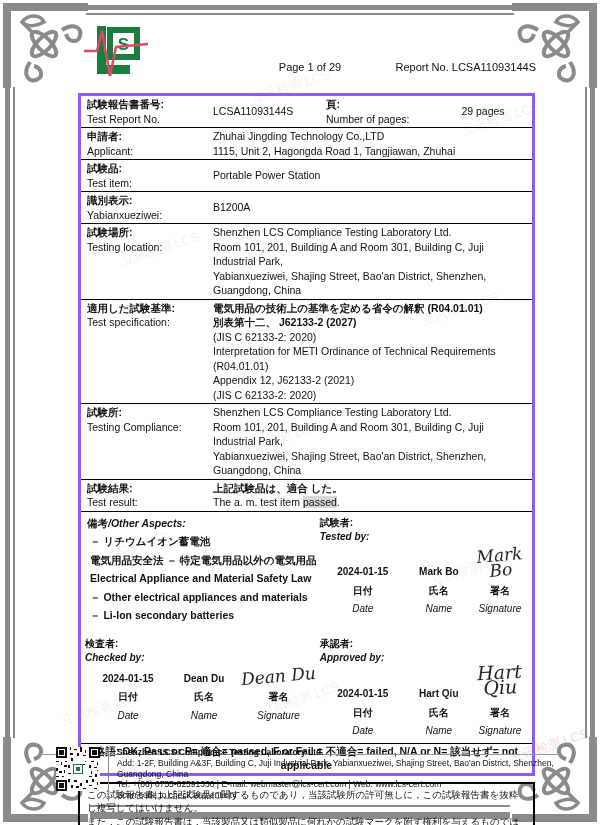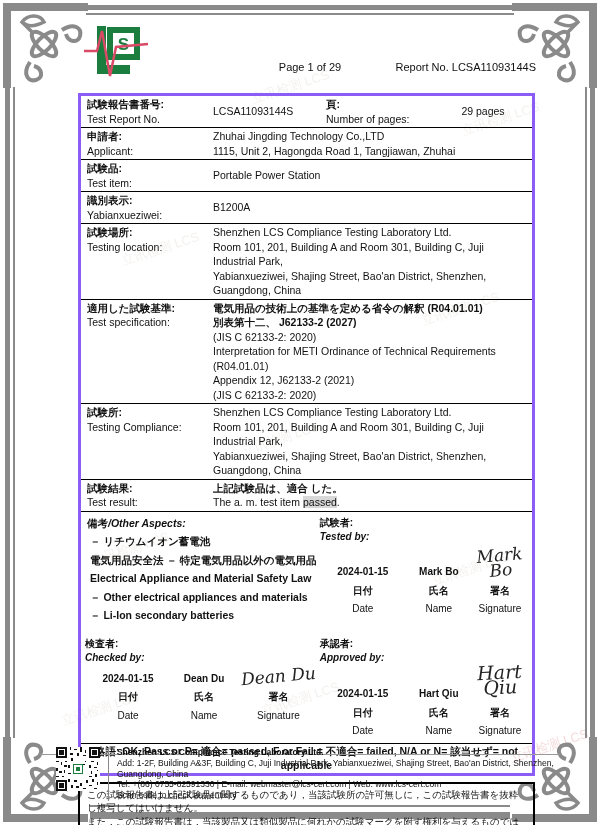--- a/index.html
+++ b/index.html
@@ -52,21 +52,21 @@
   .aspects .ln { font-weight:bold; margin-top:4px; padding-left:3px; }
   .sig-block { font-size:10px; }
   .sig-block .t-jp { font-weight:bold; }
   .sig-block .t-en { font-style:italic; font-weight:600; }
   .sig-cols { display:flex; align-items:flex-end; margin-top:3px; }
   .sc-date { width:86px; text-align:center; flex:0 0 auto; }
   .sc-name { width:66px; text-align:center; flex:0 0 auto; }
   .sc-sig  { flex:1; text-align:center; }
   .sig-cols.vals { font-weight:bold; }
   .sig-cols.ljp { font-weight:bold; margin-top:4px; }
-  .sig-cols.len { margin-top:4px; }
+  .sig-cols.len { font-style:italic; margin-top:4px; }
   .script { font-family:"DejaVu Serif",serif; font-style:italic; font-weight:normal;
             display:inline-block; transform:rotate(-5deg); font-size:17px; color:#222; }
   .script.big { font-size:19px; transform:rotate(-3deg) translateY(-4px); }
   .checked-block, .approved-block { margin-top:14px; }
   
   .disclaimer { border:2px solid #000; margin-top:6px; padding:4px 7px 5px 7px; font-size:9.5px; line-height:13.5px; }
   
   .footer-line { position:absolute; left:40px; right:40px; bottom:70px; height:1px; background:#999; }
   .footer { position:absolute; left:56px; right:30px; bottom:24px; display:flex; }
   .qr { flex:0 0 auto; margin-right:8px; }

